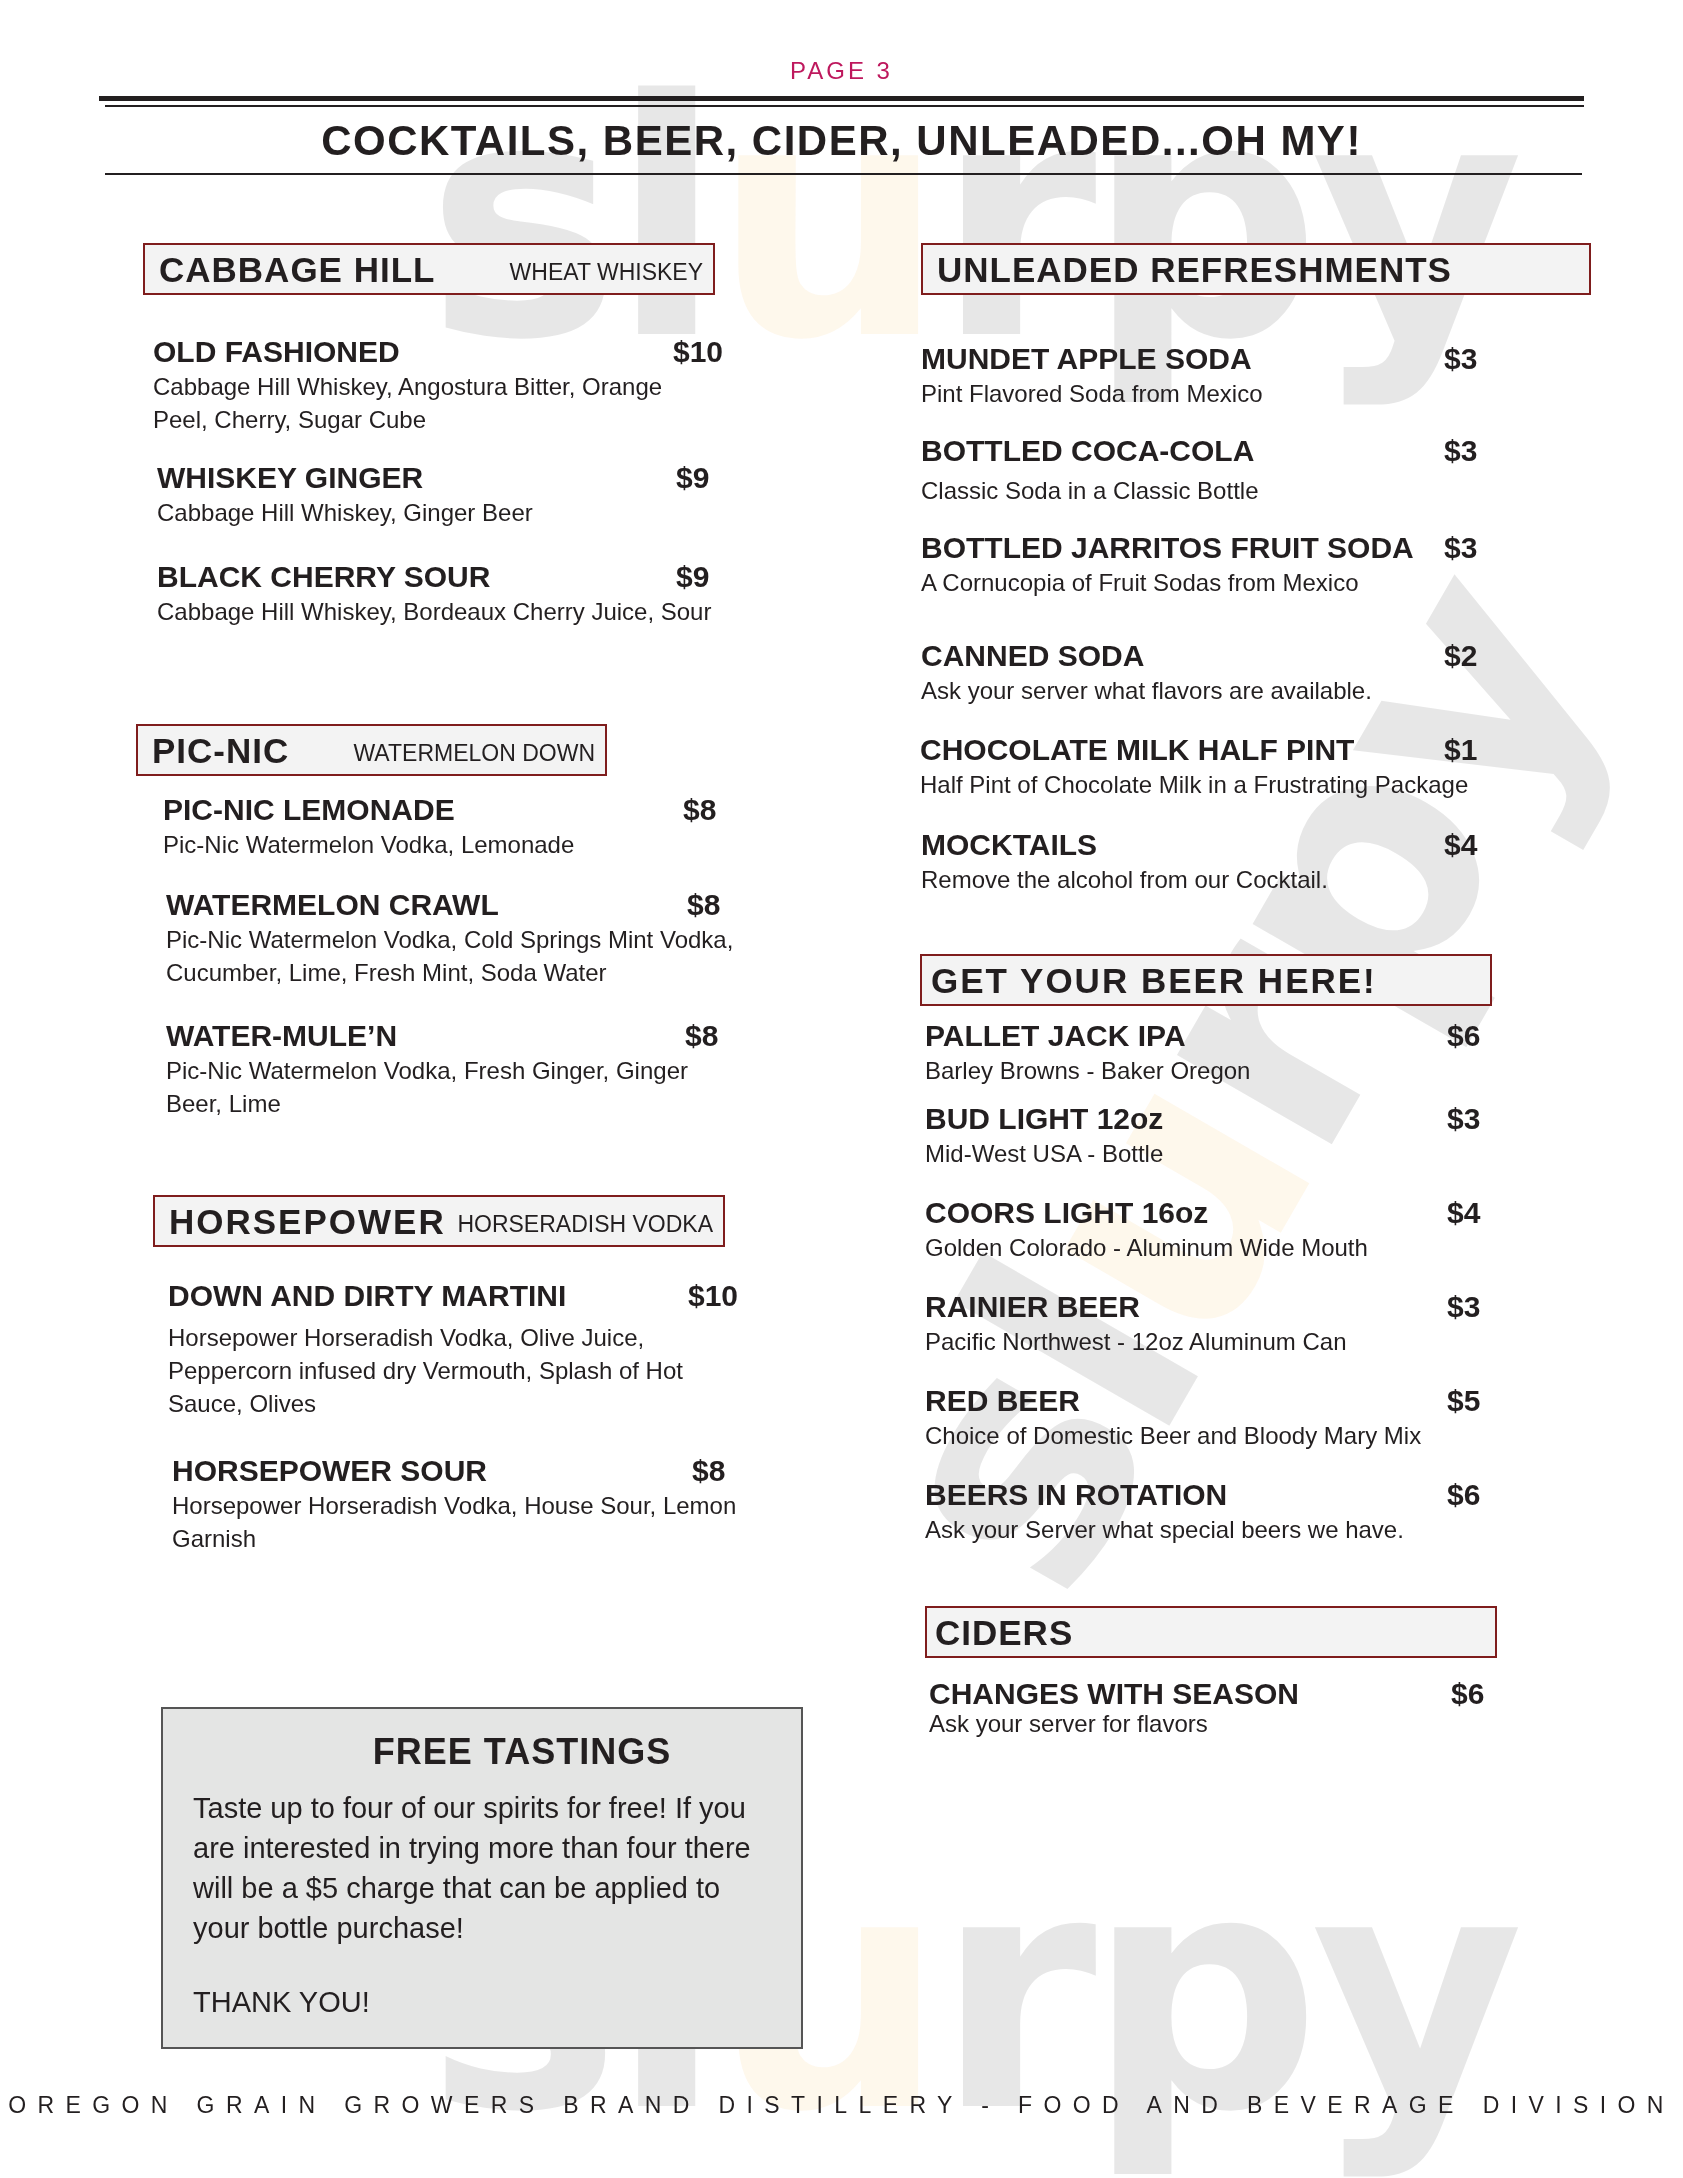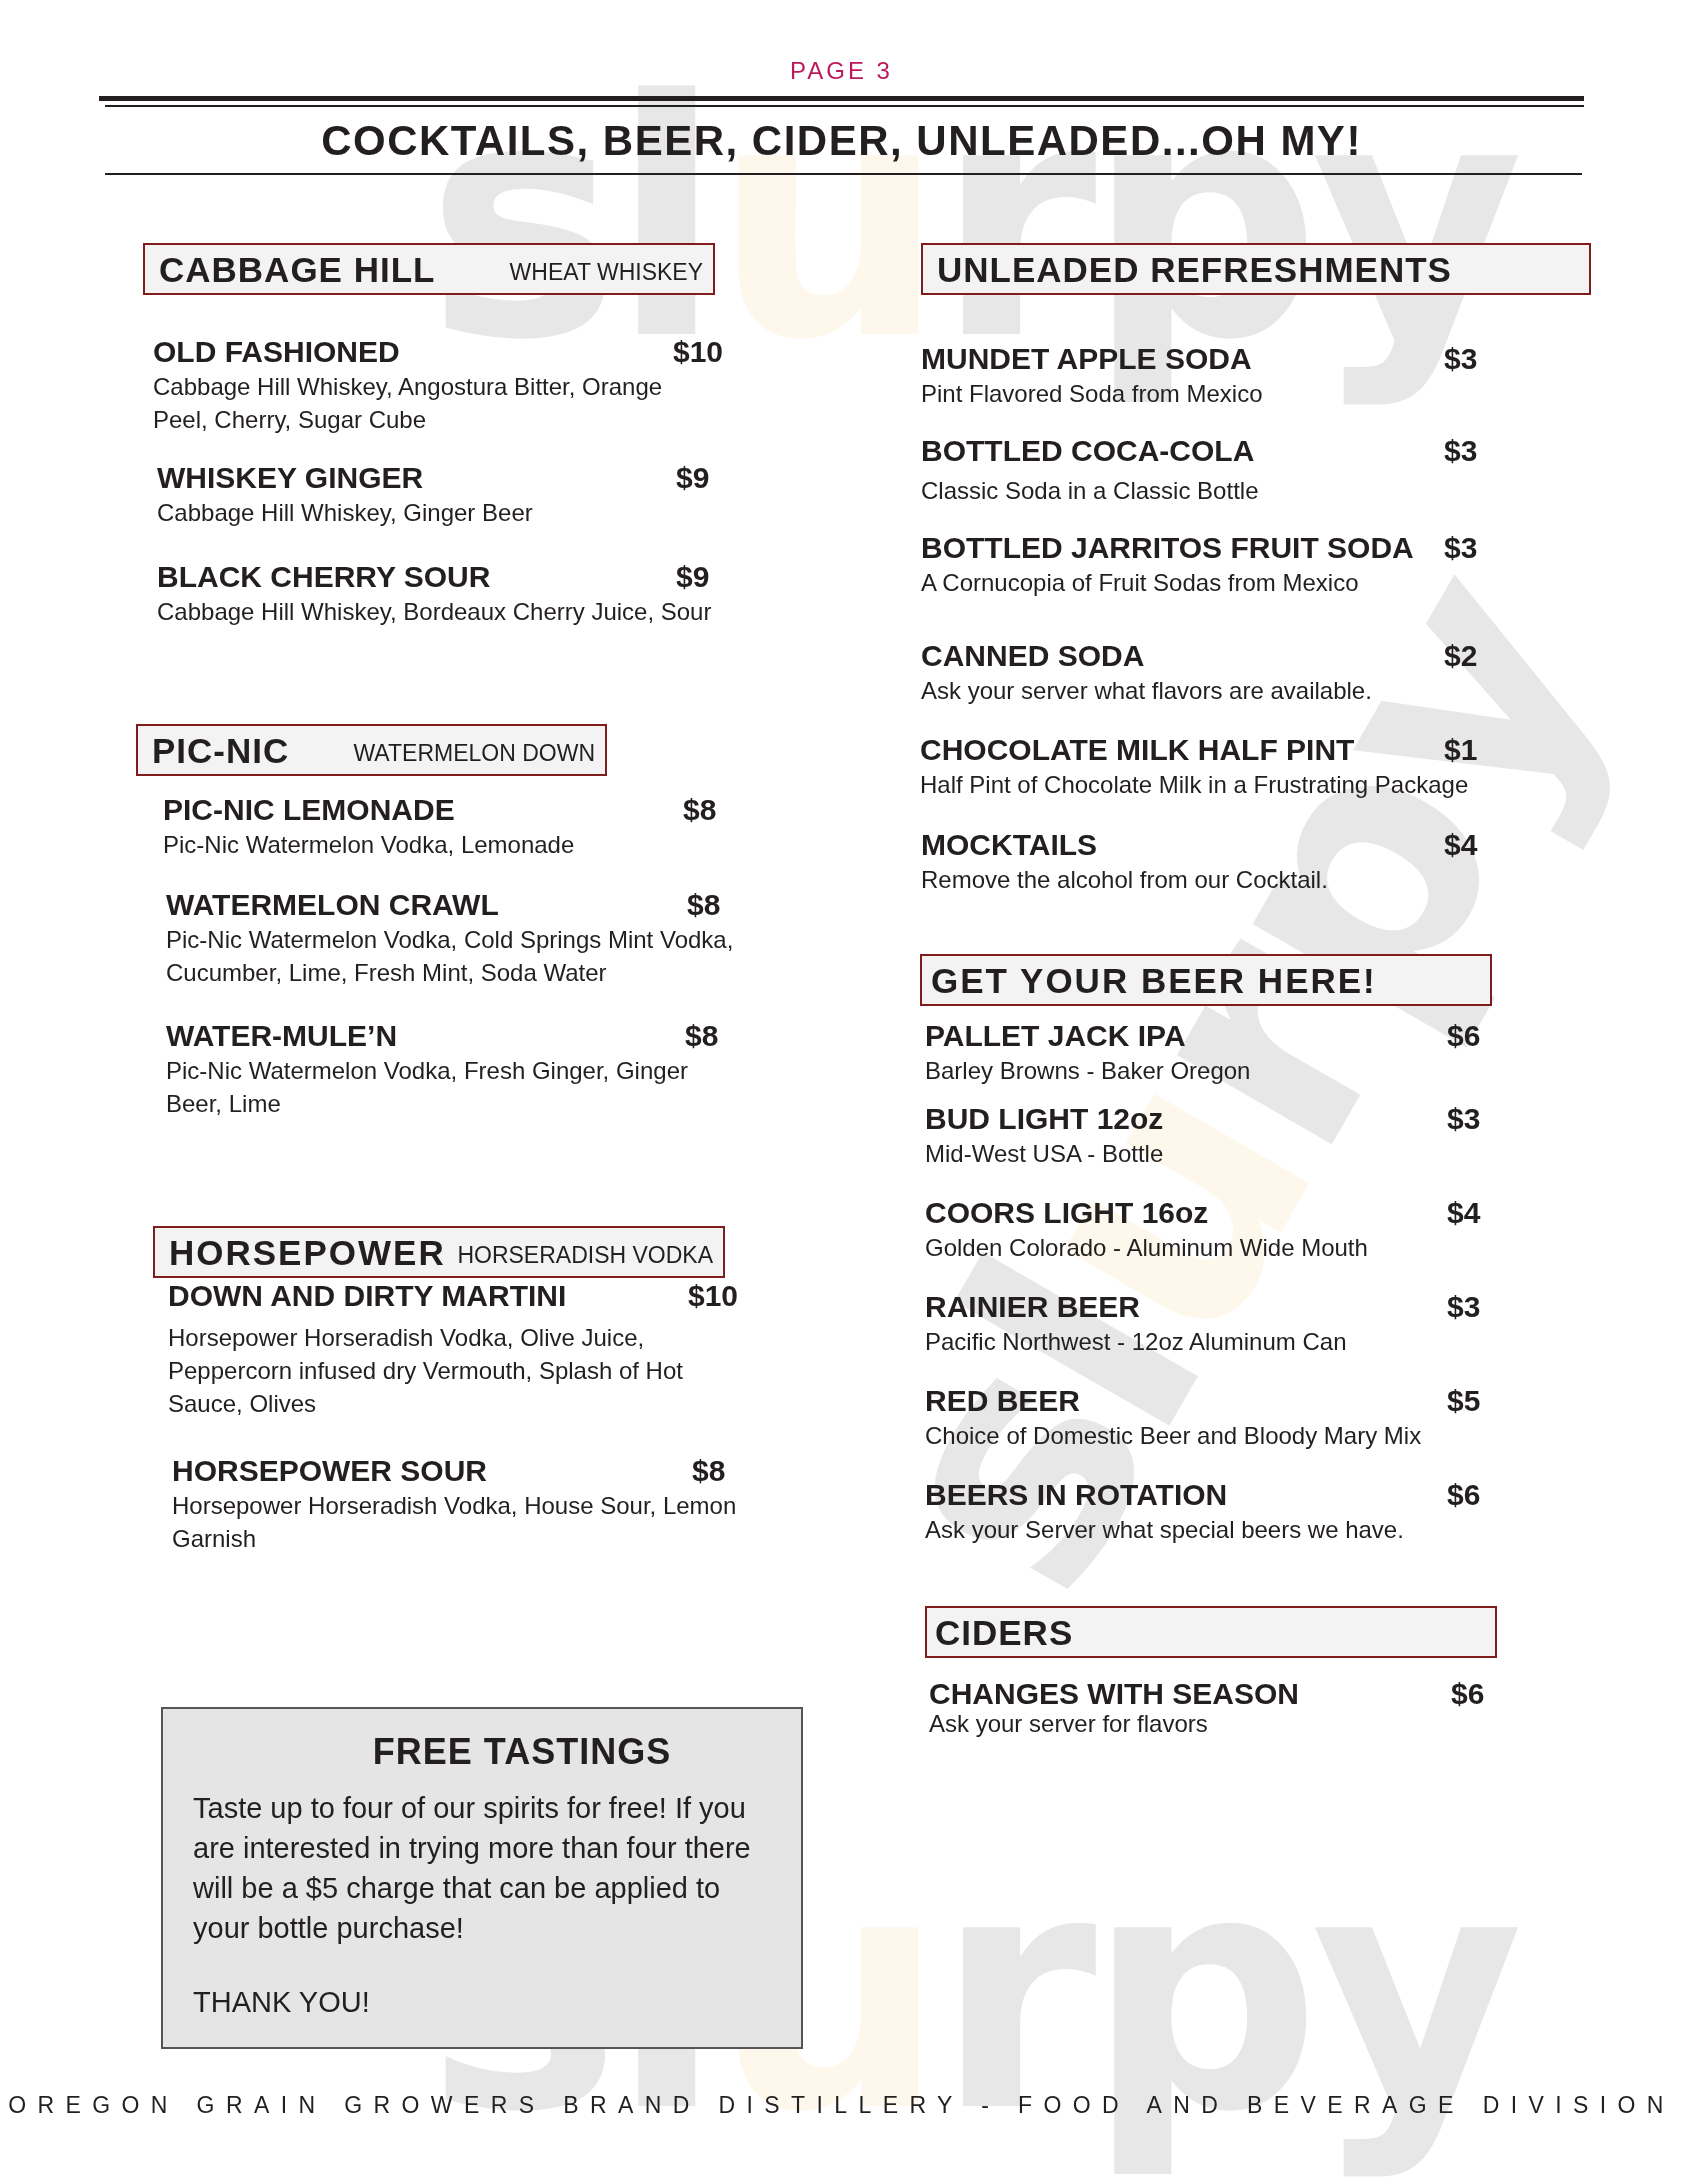--- a/index.html
+++ b/index.html
@@ -77,21 +77,21 @@
   <div class="item-price" style="left:521px;">$8</div>
   <div class="item-desc" style="width:594px;">Pic-Nic Watermelon Vodka, Cold Springs Mint Vodka, Cucumber, Lime, Fresh Mint, Soda Water</div>
 </div>
 
 <div class="item" style="left:166px; top:1019px; width:554px;">
   <div class="item-name">WATER-MULE’N</div>
   <div class="item-price" style="left:519px;">$8</div>
   <div class="item-desc" style="width:554px;">Pic-Nic Watermelon Vodka, Fresh Ginger, Ginger Beer, Lime</div>
 </div>
 
-<div class="abs sec-box" style="left:153px; top:1195px; width:572px;margin-top:31px;">
+<div class="abs sec-box" style="left:153px; top:1195px; width:572px;">
   <span class="sec-title" style="letter-spacing:2px;">HORSEPOWER</span>
   <span class="sec-sub">HORSERADISH VODKA</span>
 </div>
 
 <div class="item" style="left:168px; top:1279px; width:554px;">
   <div class="item-name">DOWN AND DIRTY MARTINI</div>
   <div class="item-price" style="left:520px;">$10</div>
   <div class="item-desc" style="width:535px; margin-top:8px;">Horsepower Horseradish Vodka, Olive Juice, Peppercorn infused dry Vermouth, Splash of Hot Sauce, Olives</div>
 </div>
 

